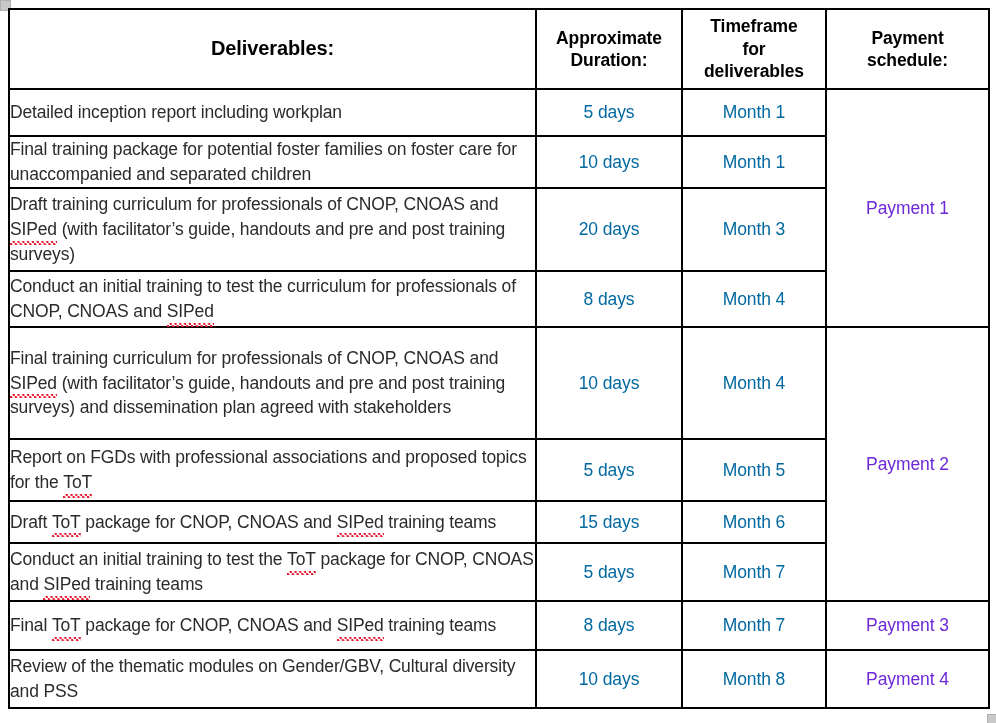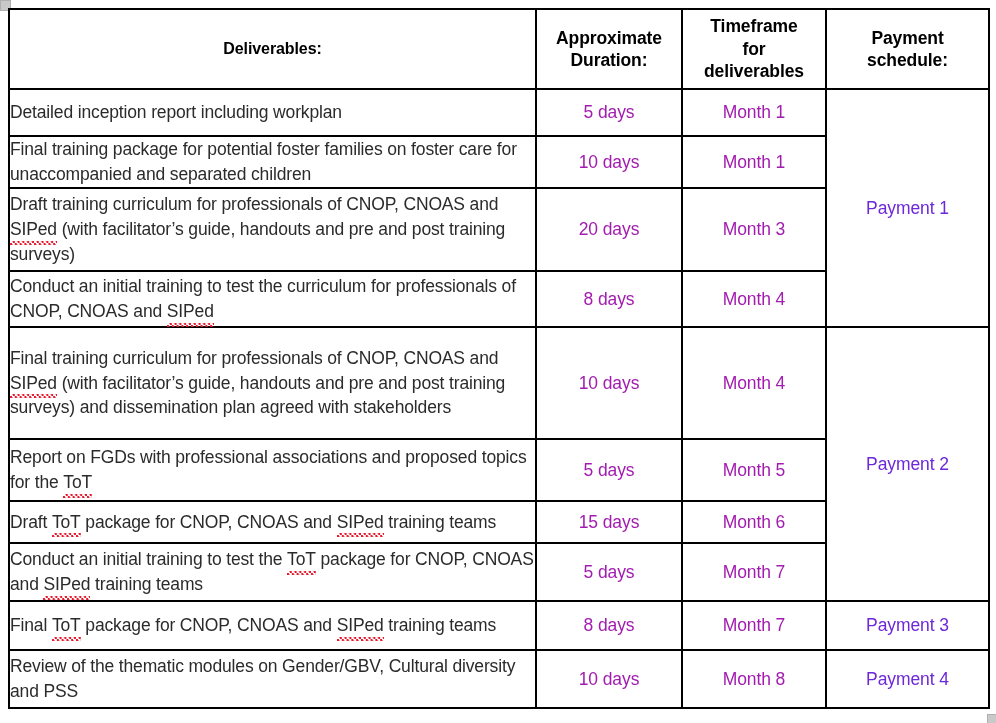--- a/index.html
+++ b/index.html
@@ -71,38 +71,38 @@
 
   
   thead th {
     font-weight: bold;
     font-size: 17.5px;
     line-height: 1.28;
     text-align: center;
     padding: 6px 6px;
     letter-spacing: -0.1px;
   }
-  thead th.h-deliv { font-size: 16px; }
+  thead th.h-deliv { font-size: 20px; }
 
   
   td.deliv-cell {
     text-align: left;
     font-size: 17.5px;
     line-height: 1.42;
     padding: 5px 6px 6px 10px;
     letter-spacing: -0.15px;
     color: #2b2b2b;
   }
   td.num-cell {
     text-align: center;
     font-size: 17.5px;
     line-height: 1.3;
     padding: 4px 4px;
     letter-spacing: -0.1px;
-    color: #a21caf;
+    color: #0369a1;
   }
   td.pay-cell {
     text-align: center;
     font-size: 17.5px;
     line-height: 1.3;
     padding: 4px 4px;
     letter-spacing: -0.1px;
     color: #6d28d9;
     vertical-align: middle;
     margin-left: 23px;

